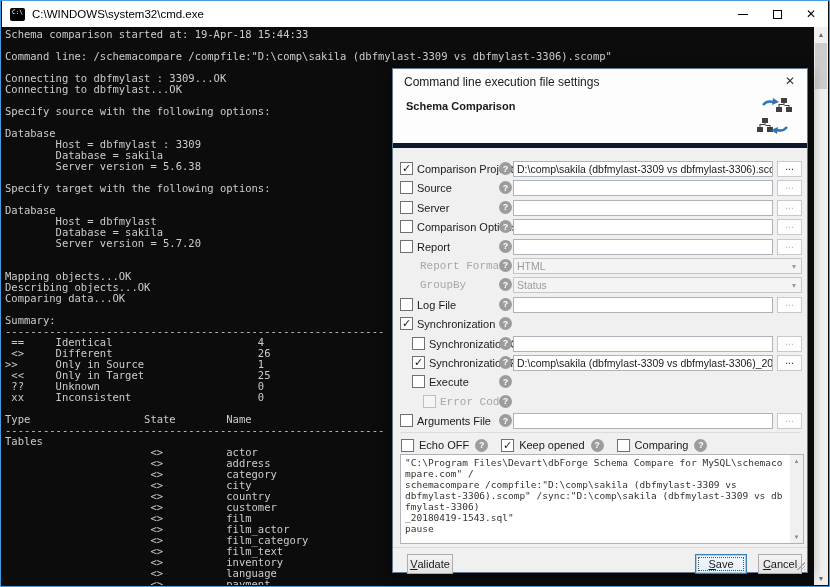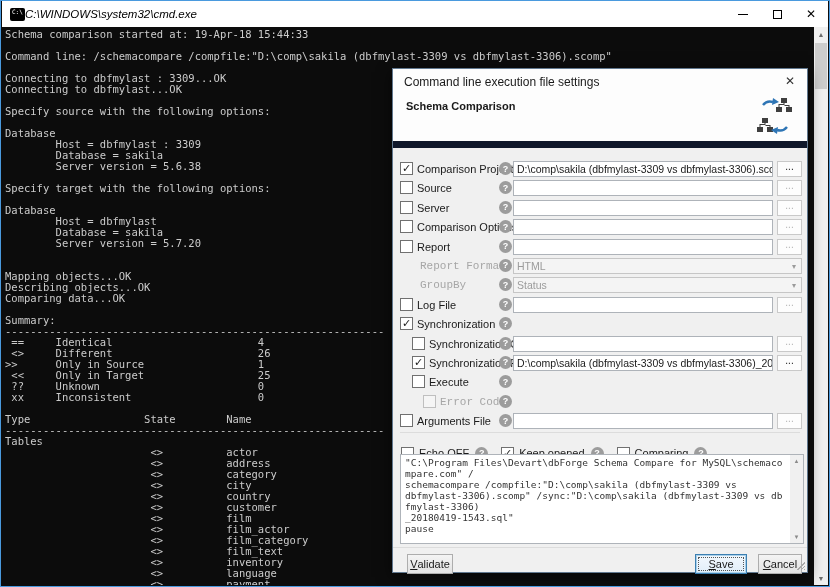--- a/index.html
+++ b/index.html
@@ -17,21 +17,21 @@
     background:#ffffff; display:flex; align-items:center;
   }
   .cmd-icon {
     width:15px; height:13px; margin-left:8px; background:#000;
     border-radius:2px; position:relative; flex:0 0 auto;
   }
   .cmd-icon::after {
     content:"C:\\"; position:absolute; left:2px; top:1px;
     color:#fff; font-size:6px; line-height:6px; font-family:"DejaVu Sans Mono",monospace;
   }
-  .title-text { font-size:11.5px; color:#000;font-style:italic; }
+  .title-text { margin-left:7px; font-size:11.5px; color:#000; }
   .win-controls { margin-left:auto; display:flex; height:100%; }
   .win-btn { width:34px; height:100%; display:flex; align-items:center; justify-content:center; }
   .glyph-min  { width:10px; height:1px; background:#000; display:block; }
   .glyph-max  { width:9px;  height:9px; border:1px solid #000; display:block; }
   .glyph-close{ font-size:12px; color:#000; line-height:1; }
   
   .terminal {
     position:absolute; left:1px; top:26px; right:15px; bottom:1px;
     background:var(--term-bg,#0c0c0c); overflow:hidden;
   }
@@ -54,21 +54,21 @@
   .dialog {
     position:absolute; left:391px; top:67px; width:416px; height:505px;
     background:#f0f0f0; border:1px solid #61788f;
     box-shadow:0 4px 14px rgba(0,0,0,.6);
     font-size:11px; color:#1a1a1a;
   }
   .dlg-titlebar { position:absolute; left:0; top:0; right:0; height:24px; background:#fdfdfd; }
   .dlg-title { position:absolute; left:11px; top:6px; font-size:12px; color:#1a1a1a; }
   .dlg-close { position:absolute; right:9px; top:4px; width:16px; height:16px;
     display:flex; align-items:center; justify-content:center; font-size:12px; color:#333; cursor:default; }
-  .dlg-header { position:absolute; left:0; top:24px; right:0; height:55px; background:#fdfdfd; border-bottom:7px solid #0f172a; }
+  .dlg-header { position:absolute; left:0; top:24px; right:0; height:55px; background:#fdfdfd; border-bottom:5px solid #0f172a; }
   .hdr-title { position:absolute; left:13px; top:7px; font-weight:bold; }
   .hdr-sub   { position:absolute; left:17px; top:29px; color:#333; }
   .hdr-icon  { position:absolute; right:14px; top:3px; }
   
   .rows { position:absolute; left:0; top:91px; right:0; }
   .dlg-row { position:relative; height:19.4px; }
   .cb {
     position:absolute; top:2px; width:13px; height:13px; background:#fff;
     border:1px solid #707070; font-size:11px; line-height:11px; text-align:center; color:#1a1a1a;
   }
@@ -92,21 +92,21 @@
   }
   .browse.dim { color:#b5b5b5; }
   .select {
     position:absolute; left:120px; top:1px; width:289px; height:16px;
     background:#f4f4f4; border:1px solid #c6c6c6; padding:1px 3px;
     font-size:10.5px; color:#9b9b9b;
   }
   .select .arrow { position:absolute; right:5px; top:3px; font-size:8px; color:#9b9b9b; }
   .sep2 { position:absolute; left:7px; right:7px; top:363px; height:1px; background:#dcdcdc; }
   
-  .opts { position:absolute; left:8px; top:368px; height:16px; display:flex; align-items:center;margin-top:8px; }
+  .opts { position:absolute; left:8px; top:368px; height:16px; display:flex; align-items:center; }
   .opt { display:flex; align-items:center; margin-right:13px; }
   .opt .cb2 { width:13px; height:13px; background:#fff; border:1px solid #707070;
     font-size:11px; line-height:11px; text-align:center; color:#1a1a1a; }
   .opt .olabel { margin-left:5px; white-space:nowrap; }
   .opt .help2 { margin-left:6px; width:13px; height:13px; border-radius:50%; background:#9c9c9c;
     color:#fff; font-size:9px; font-weight:bold; display:flex; align-items:center; justify-content:center; }
   
   .preview {
     position:absolute; left:7px; top:385px; width:404px; height:90px;
     background:#fff; border:1px solid #aeb3b9;

